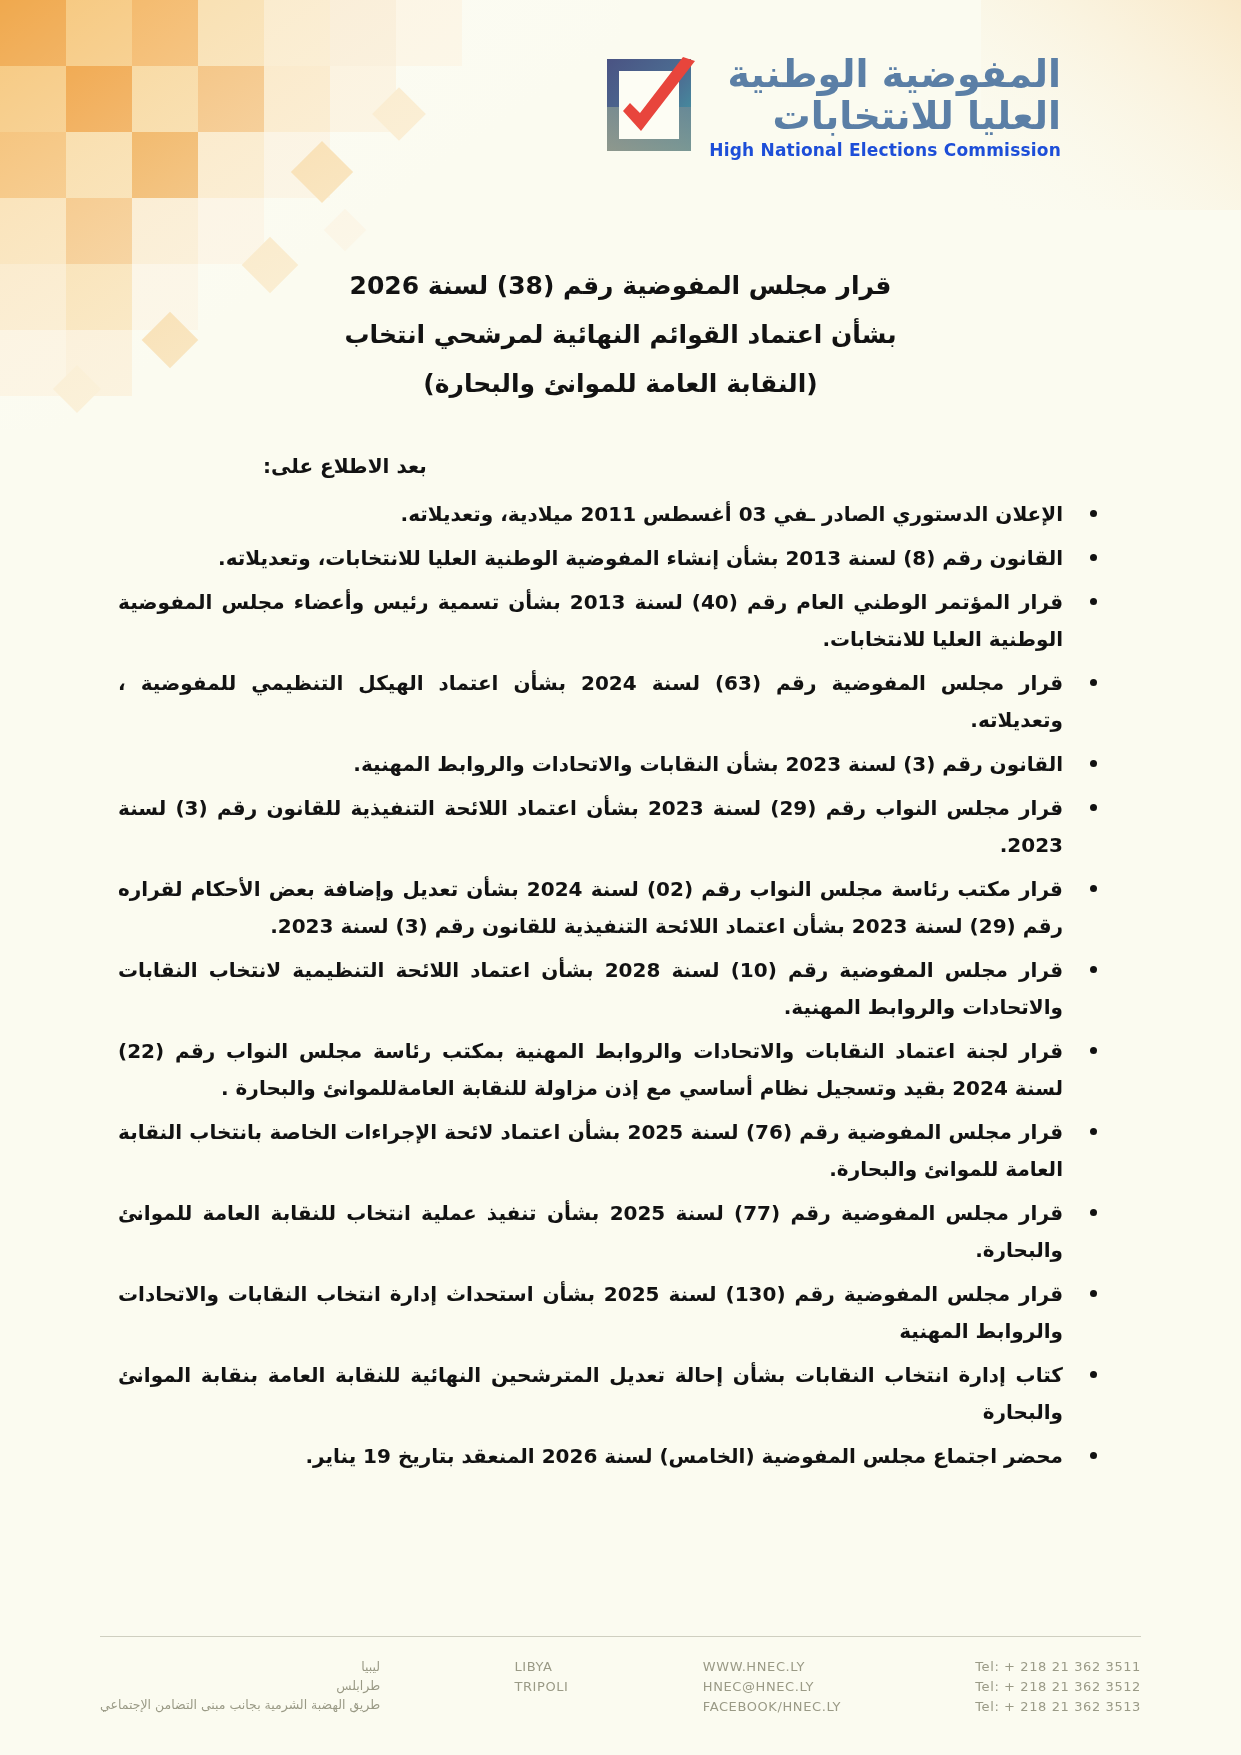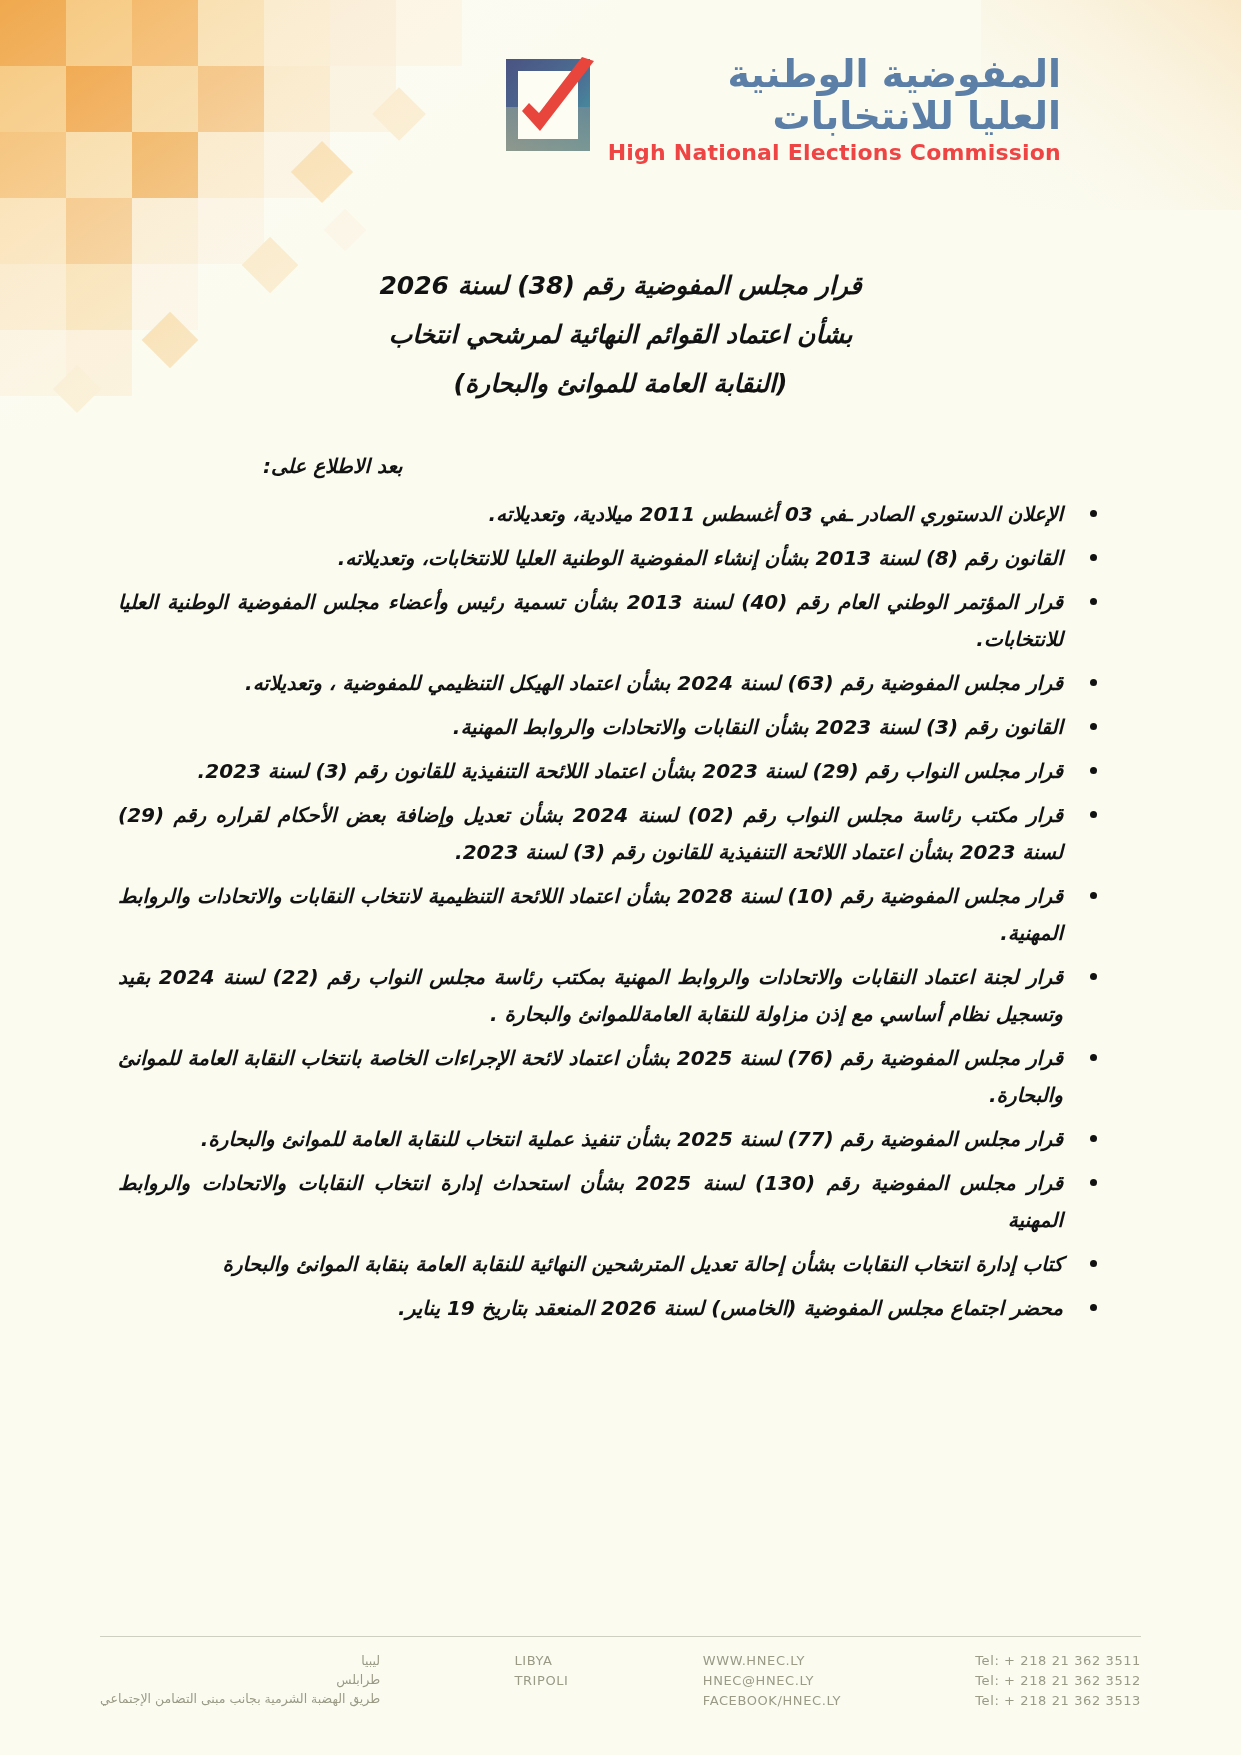--- a/index.html
+++ b/index.html
@@ -56,44 +56,43 @@
   .logo-ar-1, .logo-ar-2 {
     color: #5b7fa6;
     font-weight: bold;
     font-size: 38px;
     line-height: 1.0;
     letter-spacing: 1px;
     white-space: nowrap;
   }
   .logo-ar-2 { margin-top: 4px; }
   .logo-en {
-    color: #ef4444;
-    font-weight: bold;
-    font-size: 22px;
+    color: #1d4ed8;
+    font-weight: bold;
+    font-size: 17px;
     letter-spacing: 0.2px;
     margin-top: 5px;
     direction: ltr;
     white-space: nowrap;
   }
   .logo-mark {
     width: 92px;
     height: 100px;
     position: relative;
     flex: none;
   }
 
   
   .doc-body {
     position: absolute;
     top: 262px;
     right: 118px;
     left: 118px;
     z-index: 4;
     color: #111;
-    font-style: italic;
   }
   .title {
     text-align: center;
     font-weight: bold;
     font-size: 25px;
     line-height: 1.95;
     color: #121212;
     margin-bottom: 46px;
   }
   .title div { white-space: nowrap; }
@@ -140,21 +139,21 @@
     left: 100px;
     right: 100px;
     bottom: 118px;
     border-top: 1px solid #cfcfc0;
     z-index: 3;
   }
   .footer {
     position: absolute;
     left: 100px;
     right: 100px;
-    bottom: 44px;
+    bottom: 38px;
     display: flex;
     flex-direction: row-reverse;
     justify-content: space-between;
     align-items: flex-start;
     color: #9a9a86;
     font-size: 13px;
     line-height: 1.55;
     z-index: 3;
   }
   .footer-col { white-space: nowrap; }

